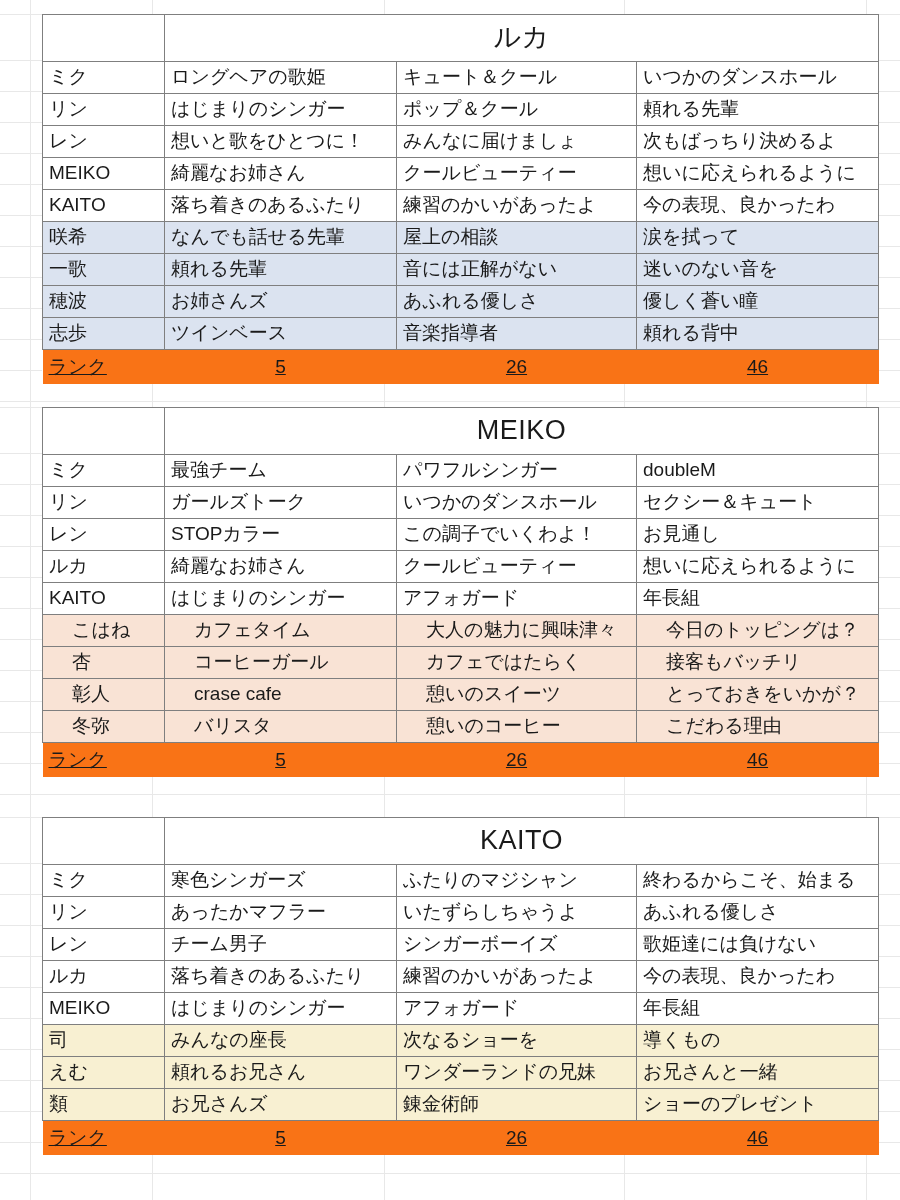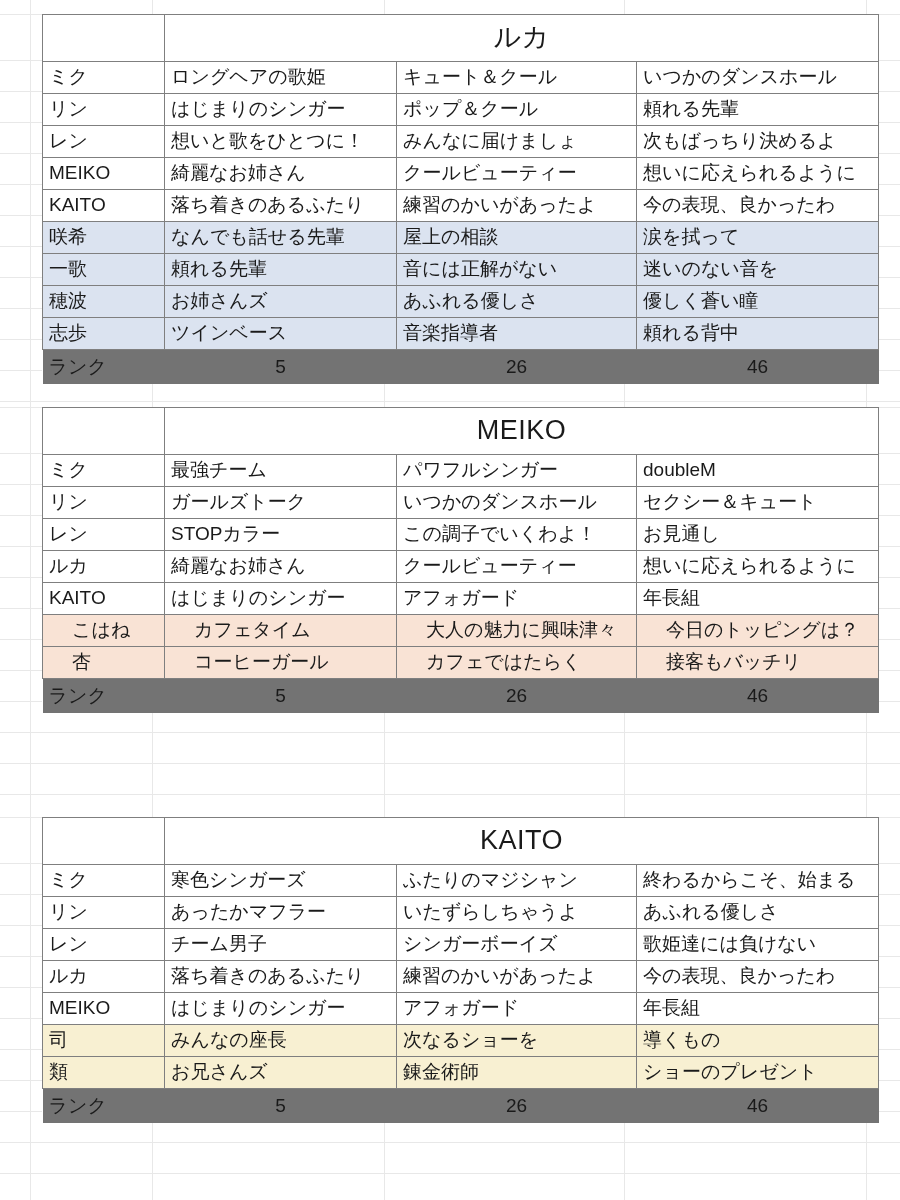--- a/index.html
+++ b/index.html
@@ -90,22 +90,23 @@
   
   tr.tint-blue   td { background: #dbe3f0; }
   tr.tint-peach  td { background: #f9e3d5; padding-left: 29px; }
   tr.tint-yellow td { background: #f8f0d2; }
 
   tr.rank-row td {
     border-left: none;
     border-right: none;
     border-bottom: none;
     border-top: 1px solid #7f7f7f;
-    background: #737373;
+    background: #f97316;
     height: 34px;
+    text-decoration: underline;
   }
   tr.rank-row td.rank-label {
     text-align: left;
     border-top: 1px solid #7f7f7f;
   }
   tr.rank-row td.rank-value {
     text-align: center;
   }
 
   td.name-cell { font-size: 19px; }
@@ -284,20 +285,32 @@
             <td>カフェタイム</td>
             <td>大人の魅力に興味津々</td>
             <td>今日のトッピングは？</td>
           </tr>
           <tr class="data-row tint-peach">
             <td class="name-cell">杏</td>
             <td>コーヒーガール</td>
             <td>カフェではたらく</td>
             <td>接客もバッチリ</td>
           </tr>
+          <tr class="data-row tint-peach">
+            <td class="name-cell">彰人</td>
+            <td>crase cafe</td>
+            <td>憩いのスイーツ</td>
+            <td>とっておきをいかが？</td>
+          </tr>
+          <tr class="data-row tint-peach">
+            <td class="name-cell">冬弥</td>
+            <td>バリスタ</td>
+            <td>憩いのコーヒー</td>
+            <td>こだわる理由</td>
+          </tr>
           <tr class="rank-row">
             <td class="rank-label">ランク</td>
             <td class="rank-value">5</td>
             <td class="rank-value">26</td>
             <td class="rank-value">46</td>
           </tr>
         </tbody>
       </table>
     </div>
     <div class="sheet-block" style="top: 817px;">
@@ -343,20 +356,26 @@
             <td>アフォガード</td>
             <td>年長組</td>
           </tr>
           <tr class="data-row tint-yellow">
             <td class="name-cell">司</td>
             <td>みんなの座長</td>
             <td>次なるショーを</td>
             <td>導くもの</td>
           </tr>
           <tr class="data-row tint-yellow">
+            <td class="name-cell">えむ</td>
+            <td>頼れるお兄さん</td>
+            <td>ワンダーランドの兄妹</td>
+            <td>お兄さんと一緒</td>
+          </tr>
+          <tr class="data-row tint-yellow">
             <td class="name-cell">類</td>
             <td>お兄さんズ</td>
             <td>錬金術師</td>
             <td>ショーのプレゼント</td>
           </tr>
           <tr class="rank-row">
             <td class="rank-label">ランク</td>
             <td class="rank-value">5</td>
             <td class="rank-value">26</td>
             <td class="rank-value">46</td>

